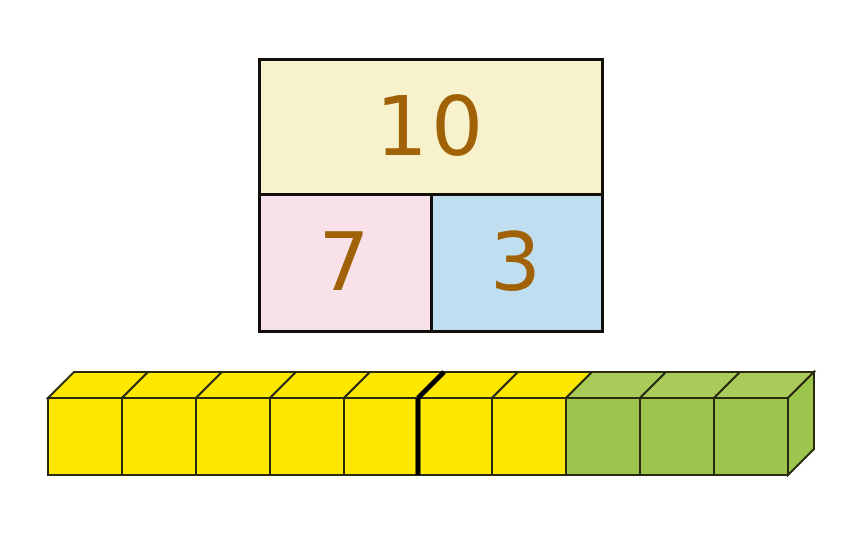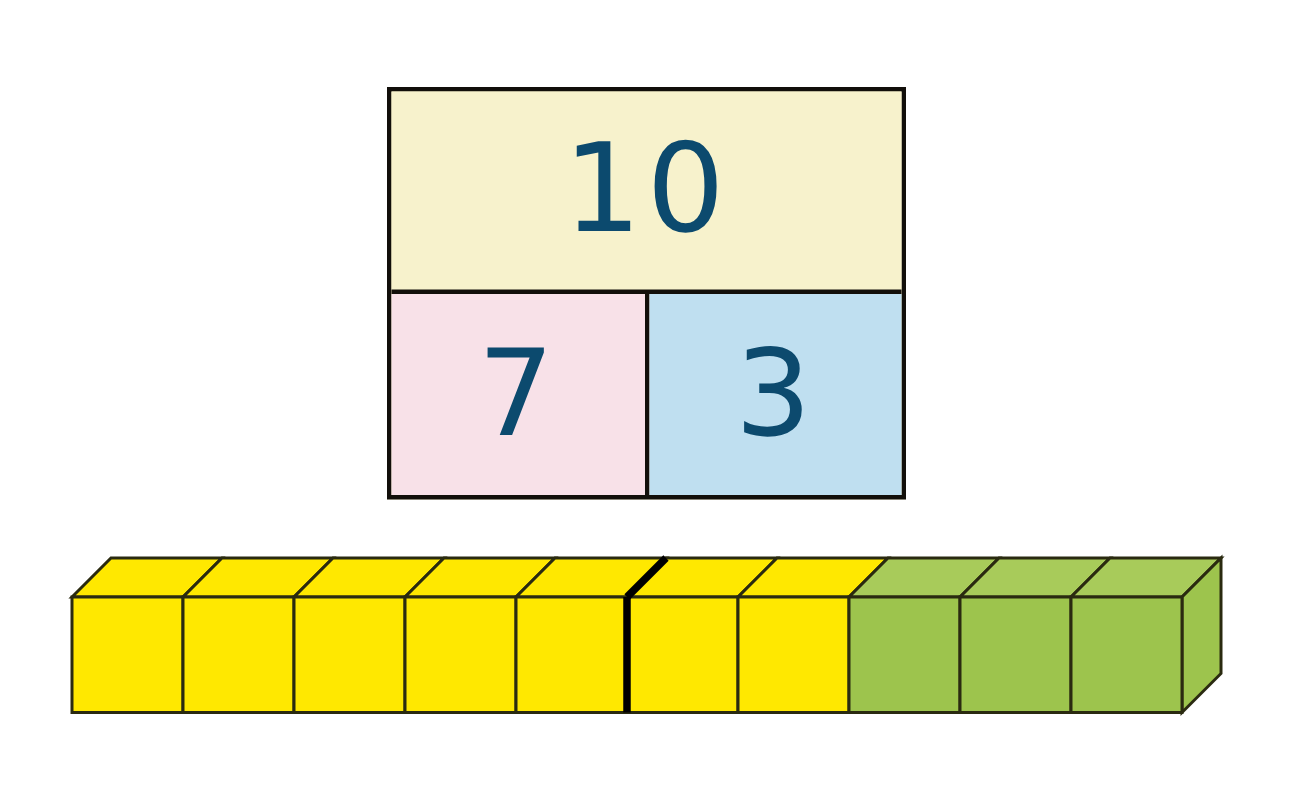--- a/index.html
+++ b/index.html
@@ -63,21 +63,21 @@
   .bond-part-left {
     width: 172px;
     background: #f8e1e8;
     border-right: 3px solid #120f0a;
   }
   .bond-part-right {
     width: 168px;
     background: #bfdff0;
   }
   .numeral {
-    color: #0c4a6e;
+    color: #a16207;
     font-family: "DejaVu Sans", sans-serif;
     font-weight: 400;
     line-height: 1;
     letter-spacing: 0.04em;
     user-select: none;
   }
   .numeral-whole { font-size: 82px; }
   .numeral-part  { font-size: 80px; }
 
   

